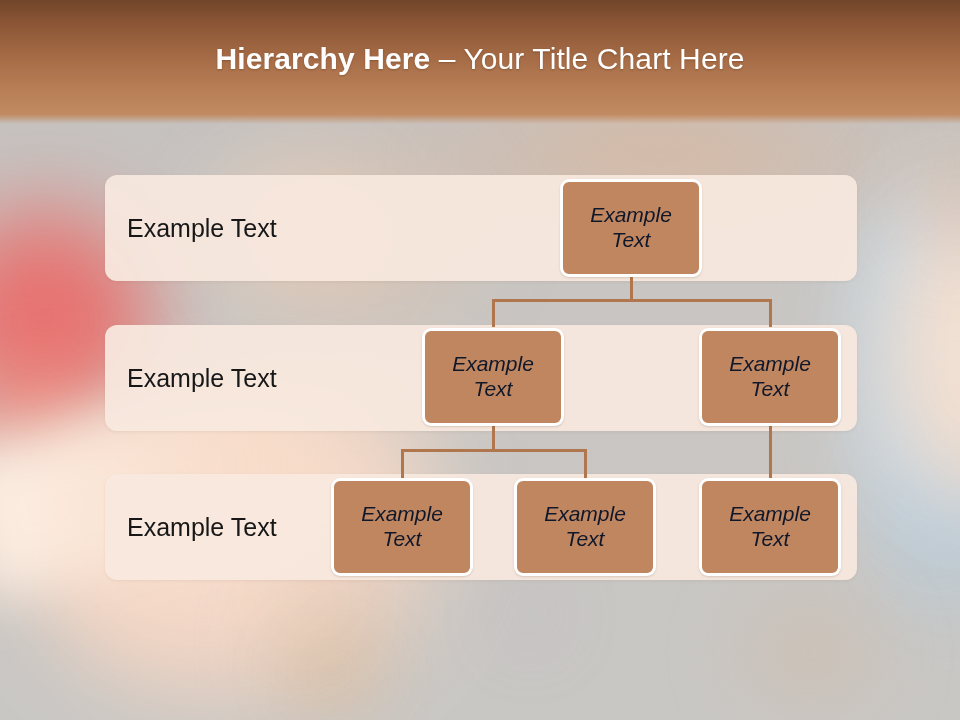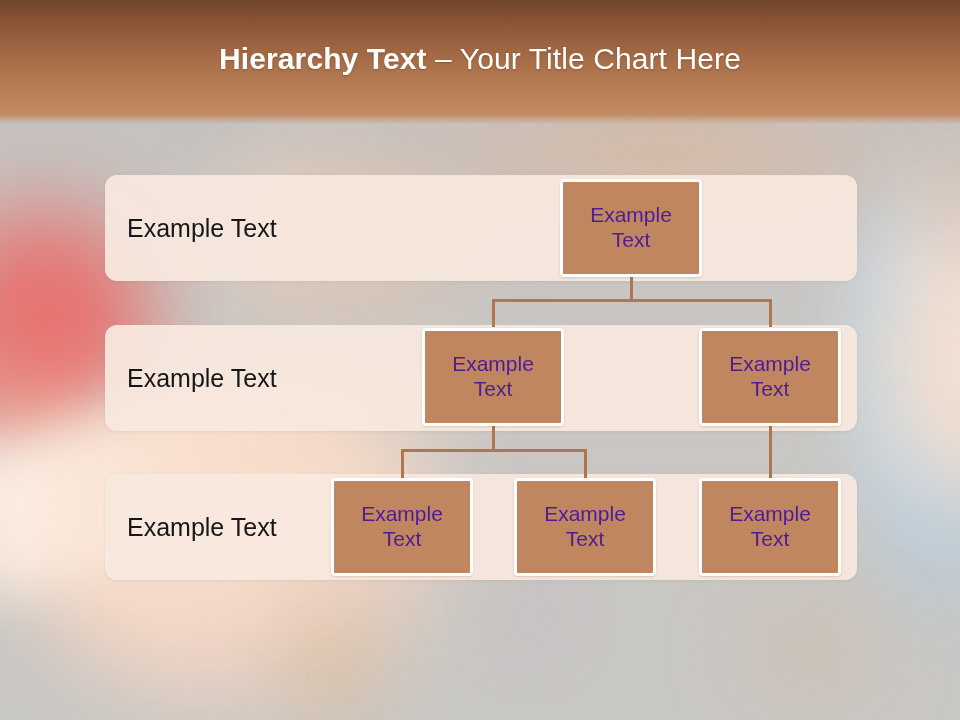--- a/index.html
+++ b/index.html
@@ -114,28 +114,29 @@
     font-size:25px; color:#171717;
     white-space:nowrap;
   }
 
   
   .node{
     position:absolute;
     width:142px; height:98px;
     background:#c08660;
     border:3px solid #ffffff;
-    border-radius:4px;
-    color:#4c1d95;
+    border-radius:9px;
+    color:#0f172a;
     font-size:21px;
     line-height:1.18;
     display:flex; align-items:center; justify-content:center;
     text-align:center;
     z-index:14;
     box-shadow:0 1px 2px rgba(120,80,55,.22);
+    font-style:italic;
   }
   .node span{ display:block; }
 
   
   .conn{ position:absolute; background:#b0774e; z-index:11; }
   .conn.v{ width:3px; }
   .conn.h{ height:3px; }
 </style>
 </head>
 <body>
@@ -155,21 +156,21 @@
   <div class="blob b-top-haze"></div>
   <div class="blob b-glass"></div>
   <div class="blob b-glass-amber"></div>
   <div class="blob b-finger"></div>
   <div class="blob b-hi-r"></div>
   <div class="blob b-violet"></div>
 </div>
 
 <div id="title-banner">
   <div id="title-text">
-    <span class="bold">Hierarchy Text </span><span class="reg">– Your Title Chart Here</span>
+    <span class="bold">Hierarchy Here </span><span class="reg">– Your Title Chart Here</span>
   </div>
 </div>
 
 <div id="chart-area">
 
   <div class="conn v" style="left:630px; top:273px; height:28px;"></div>
   <div class="conn h" style="left:492px; top:299px; width:280px;"></div>
   <div class="conn v" style="left:492px; top:299px; height:28px;"></div>
   <div class="conn v" style="left:769px; top:299px; height:28px;"></div>
 

